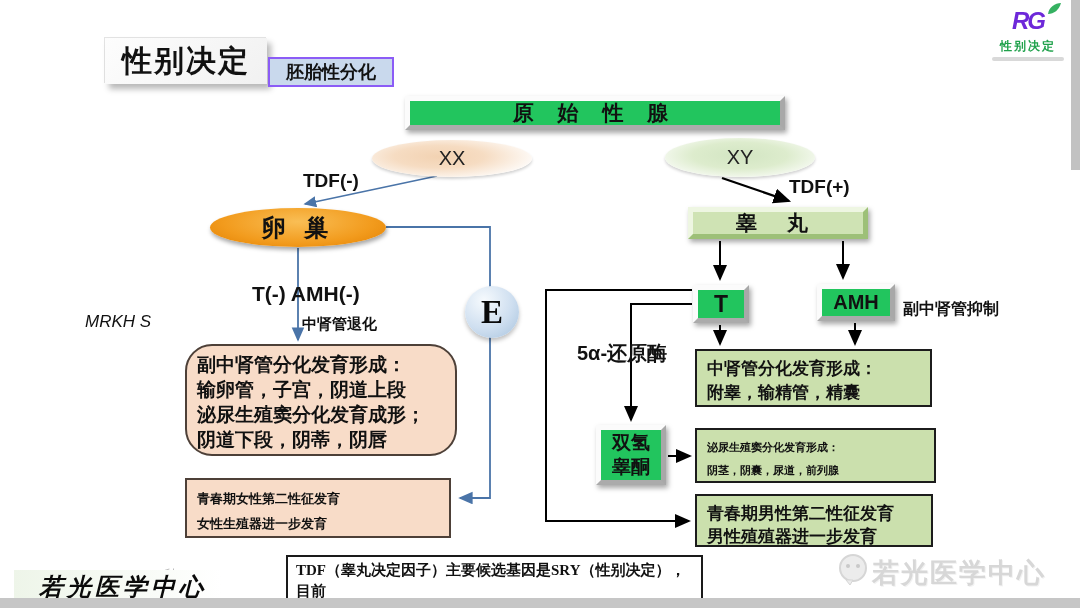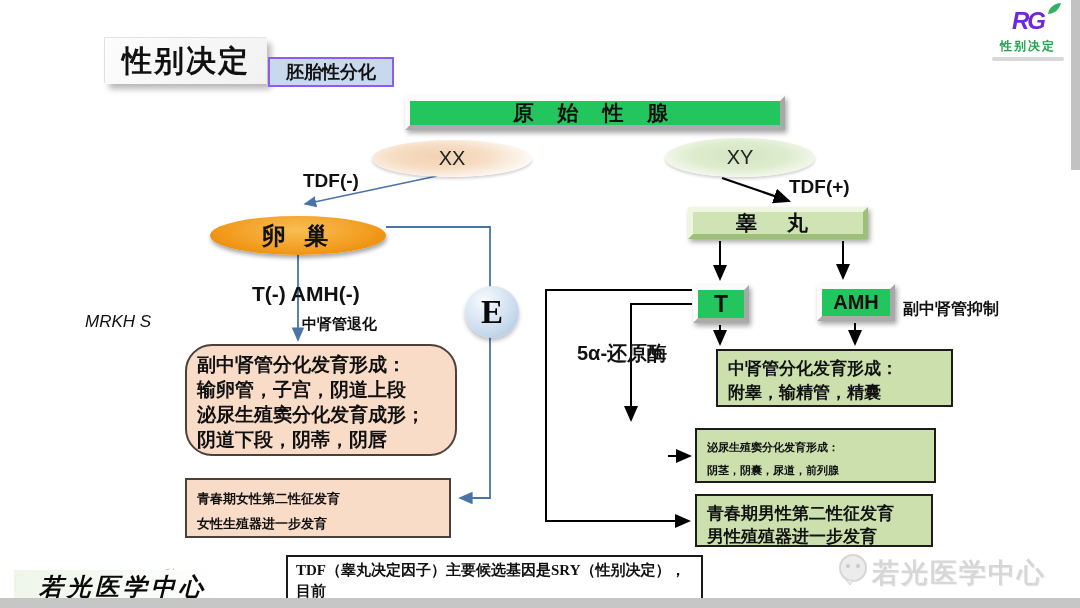--- a/index.html
+++ b/index.html
@@ -44,36 +44,35 @@
   }
   .xy-oval{
     left:665px;top:138px;width:150px;height:39px;font-size:20px;color:#222;
     background:radial-gradient(ellipse 70% 75% at 50% 45%,#d2e5c2 0%,#ddeccd 45%,#ffffff 92%);
     box-shadow:0 2px 3px rgba(0,0,0,.18);
   }
   .ovary-oval{
     left:210px;top:208px;width:176px;height:39px;font-size:24px;font-weight:bold;letter-spacing:6px;
     background:radial-gradient(ellipse at 50% 35%,#f9be55 0%,#f29b1d 60%,#e27f00 100%);
     box-shadow:1px 3px 4px rgba(0,0,0,.35);
-    margin-top:8px;
   }
   .e-ball{
     left:465px;top:286px;width:54px;height:52px;border-radius:50%;
     background:radial-gradient(circle at 35% 28%,#f6fafd 0%,#cfdff0 55%,#a6c2dd 100%);
     box-shadow:0 3px 4px rgba(0,0,0,.25);
     display:flex;align-items:center;justify-content:center;
     font-family:"Liberation Serif",serif;font-weight:bold;font-size:33px;color:#0a0a0a;
   }
   
   .cbox{box-sizing:border-box;font-weight:bold;padding:6px 10px;}
   .pink{background:#f8dcc8;border:2px solid #4d4038;}
   .greenbox{background:#cbe0ad;border:2px solid #1c1c1c;}
   .fem1{left:185px;top:344px;width:272px;height:112px;font-size:19px;line-height:25px;border-radius:27px;}
   .fem2{left:185px;top:478px;width:266px;height:60px;font-size:13px;line-height:25px;}
-  .male1{left:716px;top:349px;width:237px;height:58px;font-size:17px;line-height:24px;}
+  .male1{left:695px;top:349px;width:237px;height:58px;font-size:17px;line-height:24px;}
   .male2{left:695px;top:428px;width:241px;height:55px;font-size:11px;line-height:23px;}
   .male3{left:695px;top:494px;width:238px;height:53px;font-size:17px;line-height:23px;}
   
   .lbl{white-space:nowrap;}
   .tdf-neg{left:303px;top:170px;font-size:19px;font-weight:bold;}
   .tdf-pos{left:789px;top:176px;font-size:19px;font-weight:bold;}
   .t-amh{left:252px;top:282px;font-size:21px;font-weight:bold;}
   .meso-reg{left:302px;top:315px;font-size:15px;font-weight:bold;}
   .mrkh{left:85px;top:312px;font-size:17px;font-style:italic;}
   .amh-note{left:903px;top:299px;font-size:16px;font-weight:bold;}
@@ -167,20 +166,24 @@
   <div class="abs lbl t-amh">T(-) AMH(-)</div>
   <div class="abs lbl meso-reg">中肾管退化</div>
   <div class="abs lbl mrkh">MRKH S</div>
   <div class="abs e-ball">E</div>
 
   <div class="abs bar gray t-btn">T</div>
   <div class="abs bar gray amh-btn">AMH</div>
   <div class="abs lbl amh-note">副中肾管抑制</div>
   <div class="abs lbl reductase">5α-还原酶</div>
 
+  <div class="abs bar gray dht-btn">
+    <span class="ln">双氢</span>
+    <span class="ln">睾酮</span>
+  </div>
 
   <div class="abs cbox pink fem1">
     <span class="ln">副中肾管分化发育形成：</span>
     <span class="ln">输卵管，子宫，阴道上段</span>
     <span class="ln">泌尿生殖窦分化发育成形；</span>
     <span class="ln">阴道下段，阴蒂，阴唇</span>
   </div>
   <div class="abs cbox pink fem2">
     <span class="ln">青春期女性第二性征发育</span>
     <span class="ln">女性生殖器进一步发育</span>

